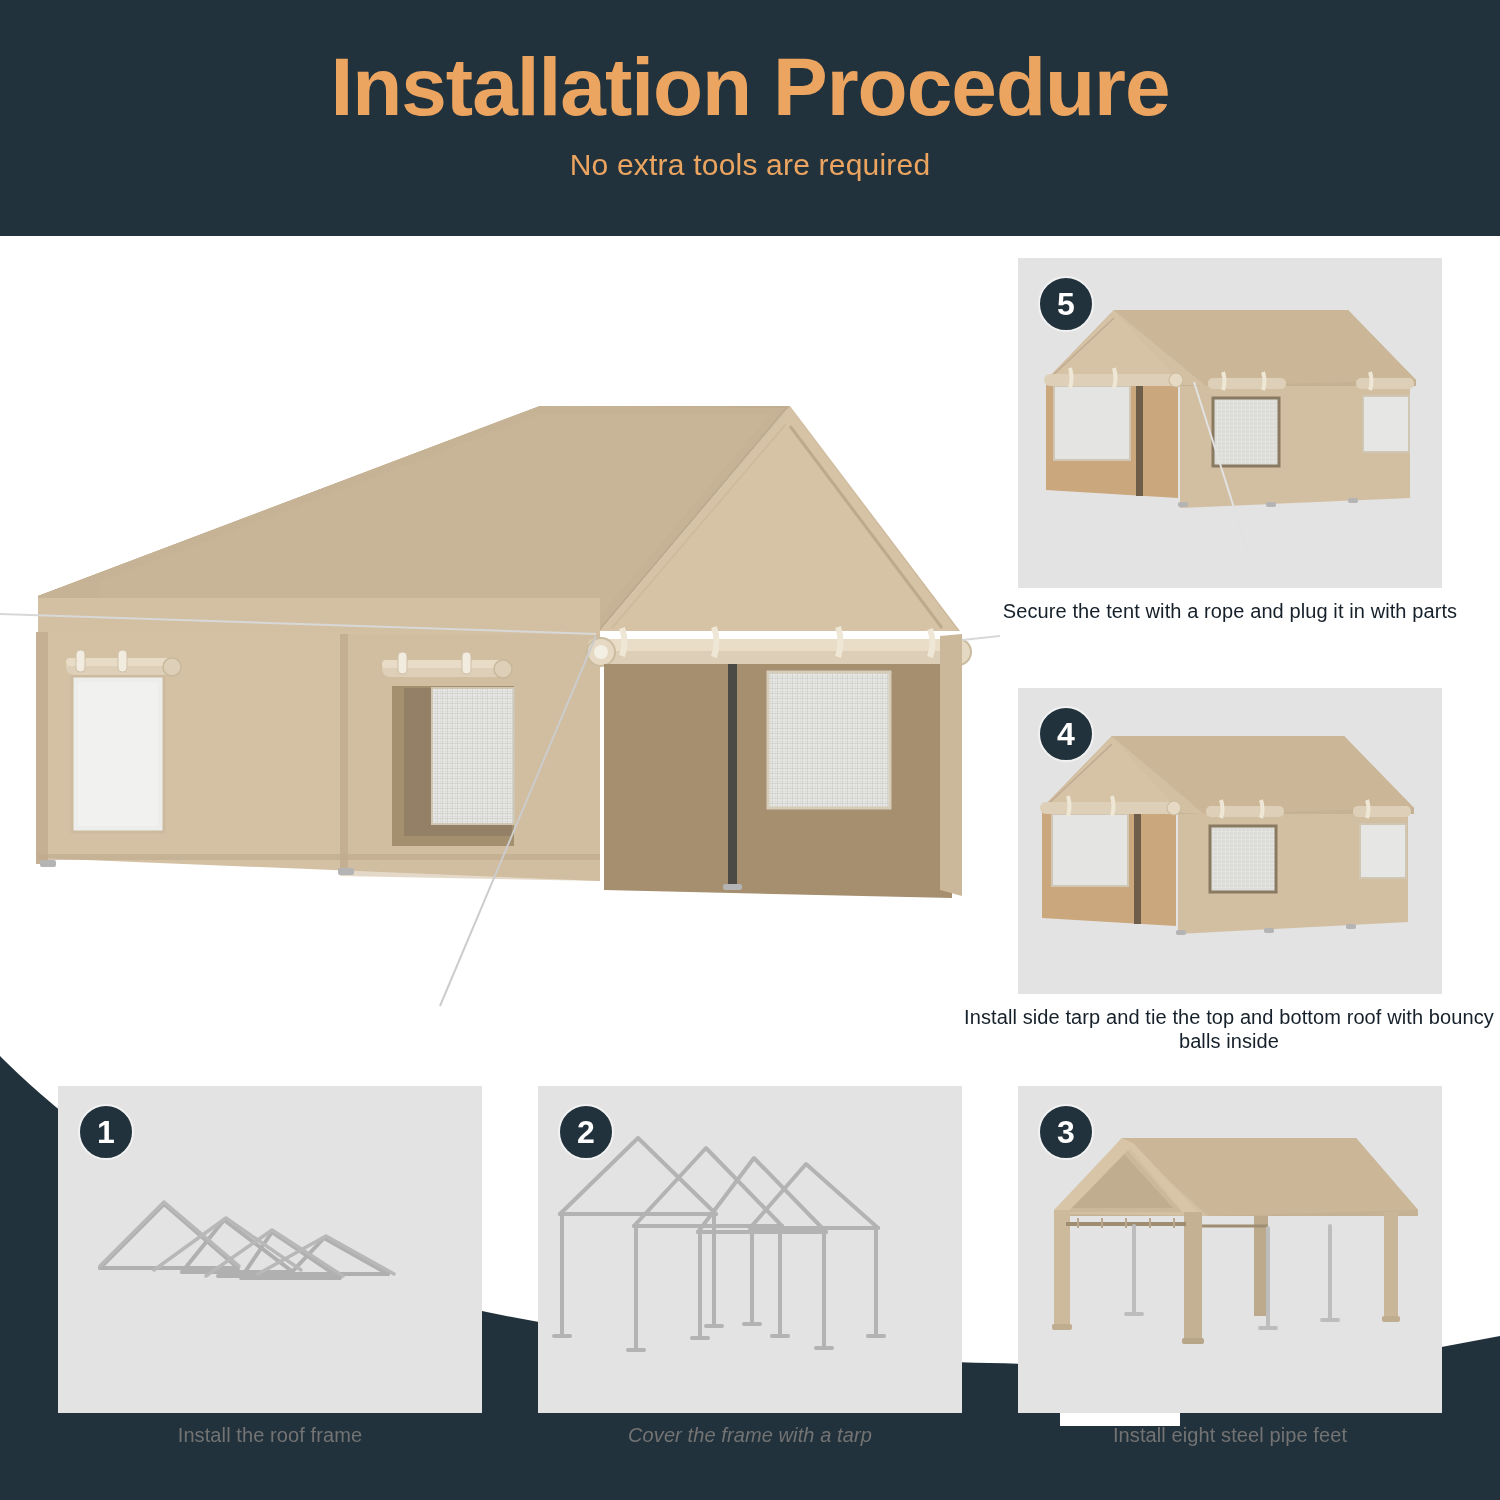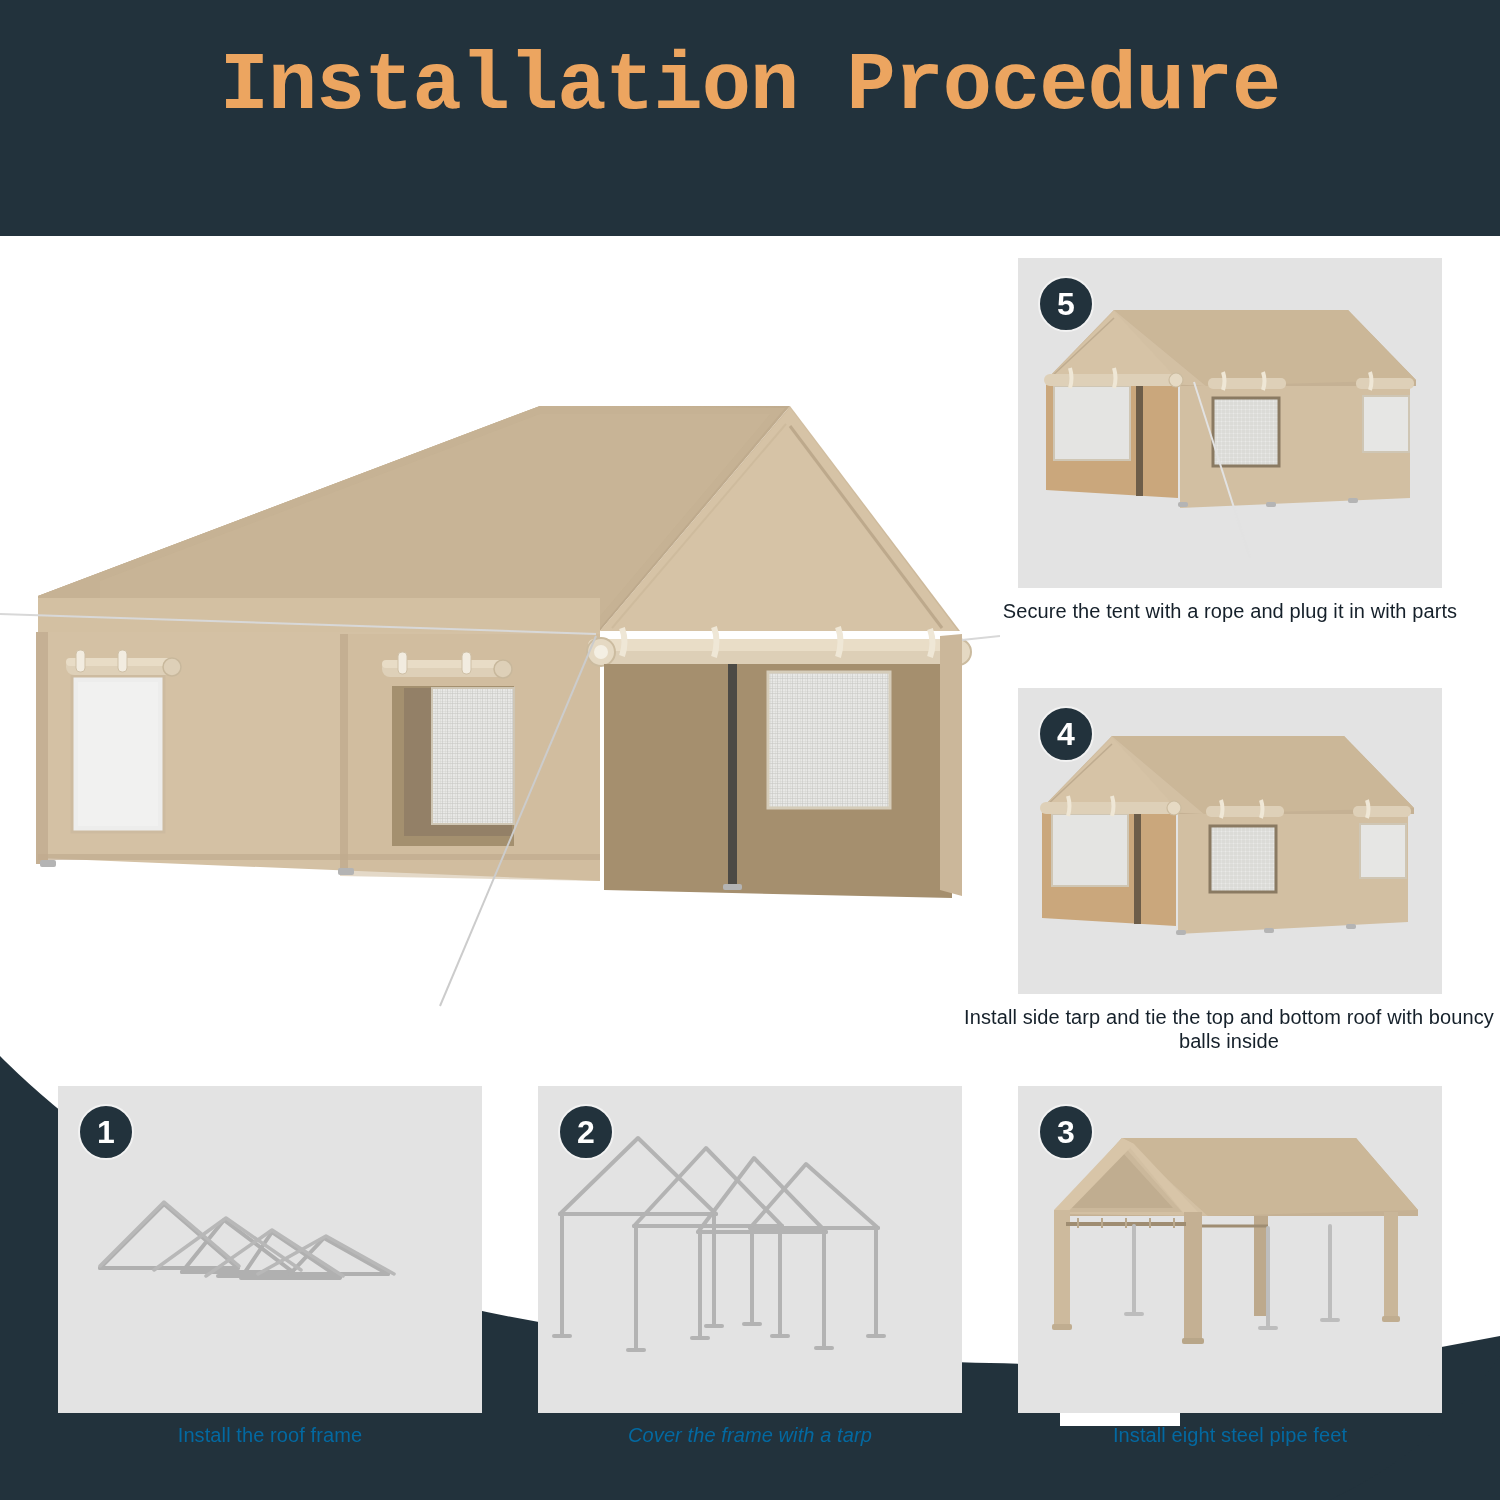--- a/index.html
+++ b/index.html
@@ -14,21 +14,21 @@
 
   
   .header{
     position:absolute;left:0;top:0;width:1500px;height:236px;
     background:#22323c;
     z-index:5;
   }
   .header-title{
     position:absolute;left:0;top:44px;width:1500px;
     text-align:center;
-    font-family:Liberation Mono, monospace;
+    font-family:Liberation Sans, sans-serif;
     font-weight:bold;
     font-size:82px;
     letter-spacing:-1px;
     color:#eca560;
     line-height:1.05;
   }
   .header-sub{
     position:absolute;left:0;top:148px;width:1500px;
     text-align:center;
     font-size:30px;
@@ -60,21 +60,21 @@
   }
   .caption{
     position:absolute;
     text-align:center;
     font-size:20px;
     line-height:1.18;
     z-index:6;
     letter-spacing:.1px;
   }
   .cap-dark{color:#15202a;}
-  .cap-light{color:#0369a1;}
+  .cap-light{color:#737373;}
 
   .art{position:absolute;left:0;top:0;width:100%;height:100%;}
 
   
   .hero{position:absolute;left:0px;top:236px;width:1000px;height:830px;z-index:2;}
 </style>
 </head>
 <body>
 
 <div id="stage">
@@ -84,20 +84,21 @@
     <path d="M0,1264 L0,820 C60,880 200,1000 420,1060 C620,1114 900,1128 1060,1128 L1060,1264 Z" fill="#22323c"></path>
 
     <path d="M1060,1264 L1060,1190 L1185,1190 L1420,1140 L1500,1140 L1500,1264 Z" fill="#22323c"></path>
     <path d="M1180,1264 L1180,1160 L1500,1100 L1500,1264 Z" fill="#22323c"></path>
 
     <path d="M1330,1264 C1400,1230 1450,1190 1500,1120 L1500,1264 Z" fill="#22323c"></path>
   </svg>
 
   <div class="header">
     <div class="header-title">Installation Procedure</div>
+    <div class="header-sub">No extra tools are required</div>
   </div>
 
   <div class="hero">
     <svg class="art" viewBox="0 0 1000 830" preserveAspectRatio="xMidYMid meet">
       <defs>
         <linearGradient id="roofG" x1="0" y1="0" x2="1" y2="0.4">
           <stop offset="0" stop-color="#bda88c"></stop>
           <stop offset="0.55" stop-color="#c9b596"></stop>
           <stop offset="1" stop-color="#bca88b"></stop>
         </linearGradient>

